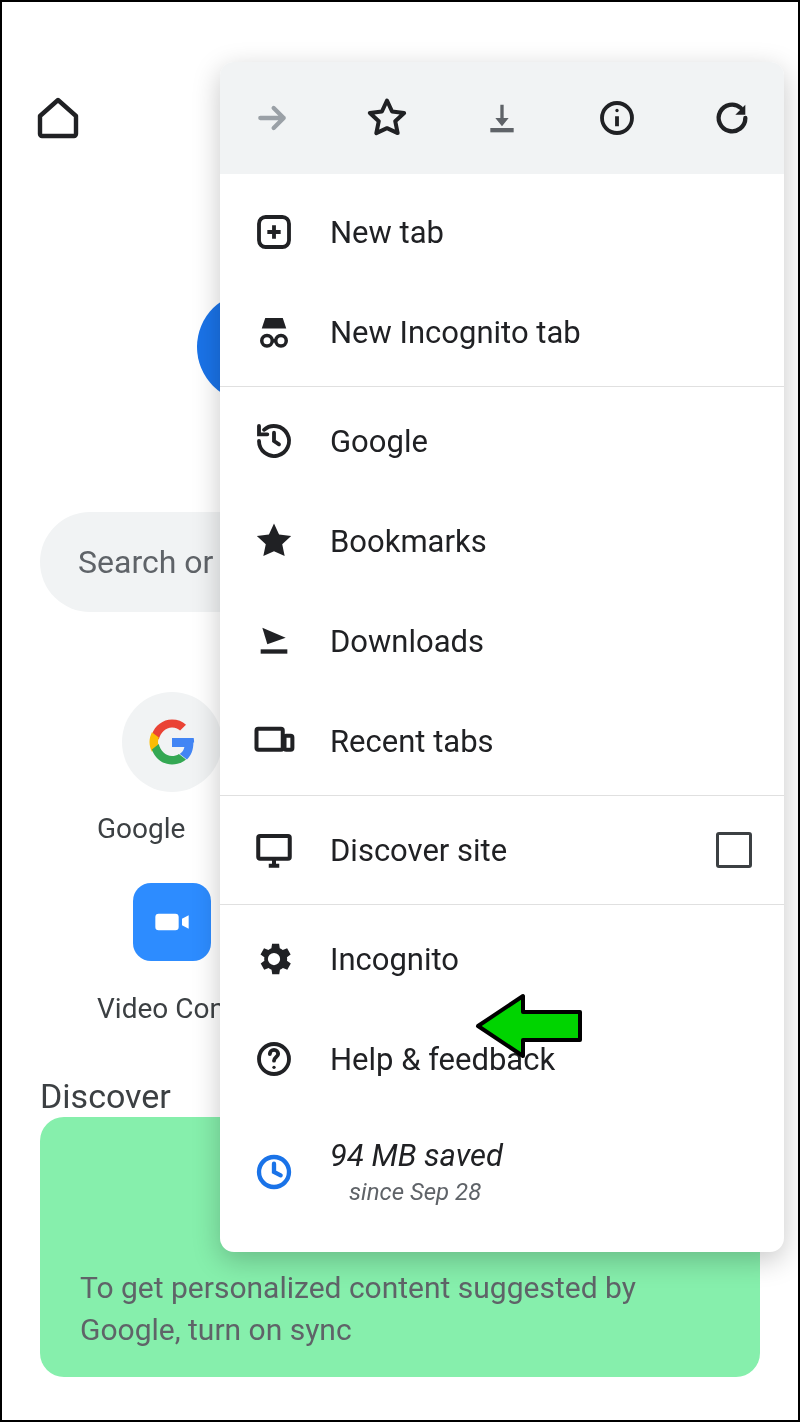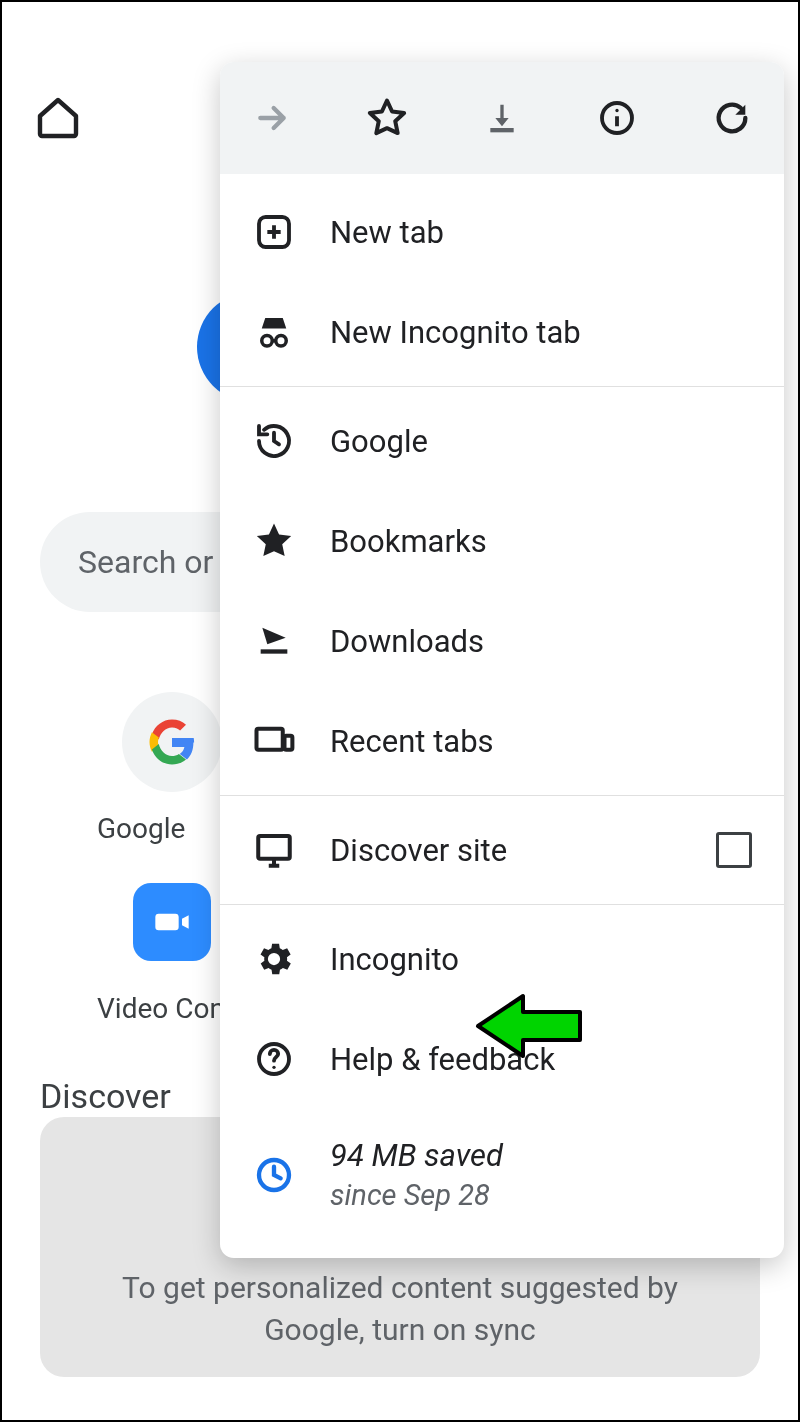--- a/index.html
+++ b/index.html
@@ -70,24 +70,24 @@
     font-weight: 400;
     color: #3c4043;
     margin-top: 29px;
   }
   .card {
     position: absolute;
     top: 1115px;
     left: 38px;
     right: 38px;
     height: 260px;
-    background: #e5e5e5;
+    background: #86efac;
     border-radius: 24px;
     padding: 150px 40px 6px;
-    text-align: center;
+    text-align: left;
     font-size: 30px;
     color: #5f6368;
     line-height: 1.4;
   }
 
   
   .menu {
     position: absolute;
     top: 60px;
     left: 218px;
@@ -125,23 +125,24 @@
     width: 44px;
     height: 44px;
     margin-right: 34px;
     display: flex;
     align-items: center;
     justify-content: center;
     flex-shrink: 0;
   }
   .menu-item .mi-label { flex: 1; }
   .menu-item .mi-sub {
-    font-size: 29px;
+    font-size: 24px;
     color: #5f6368;
     margin-top: 4px;
+    margin-left: 19px;
   }
   .divider {
     height: 1px;
     background: #e0e0e0;
     margin: 4px 0;
   }
   .checkbox {
     width: 36px;
     height: 36px;
     border: 3px solid #3c4043;

